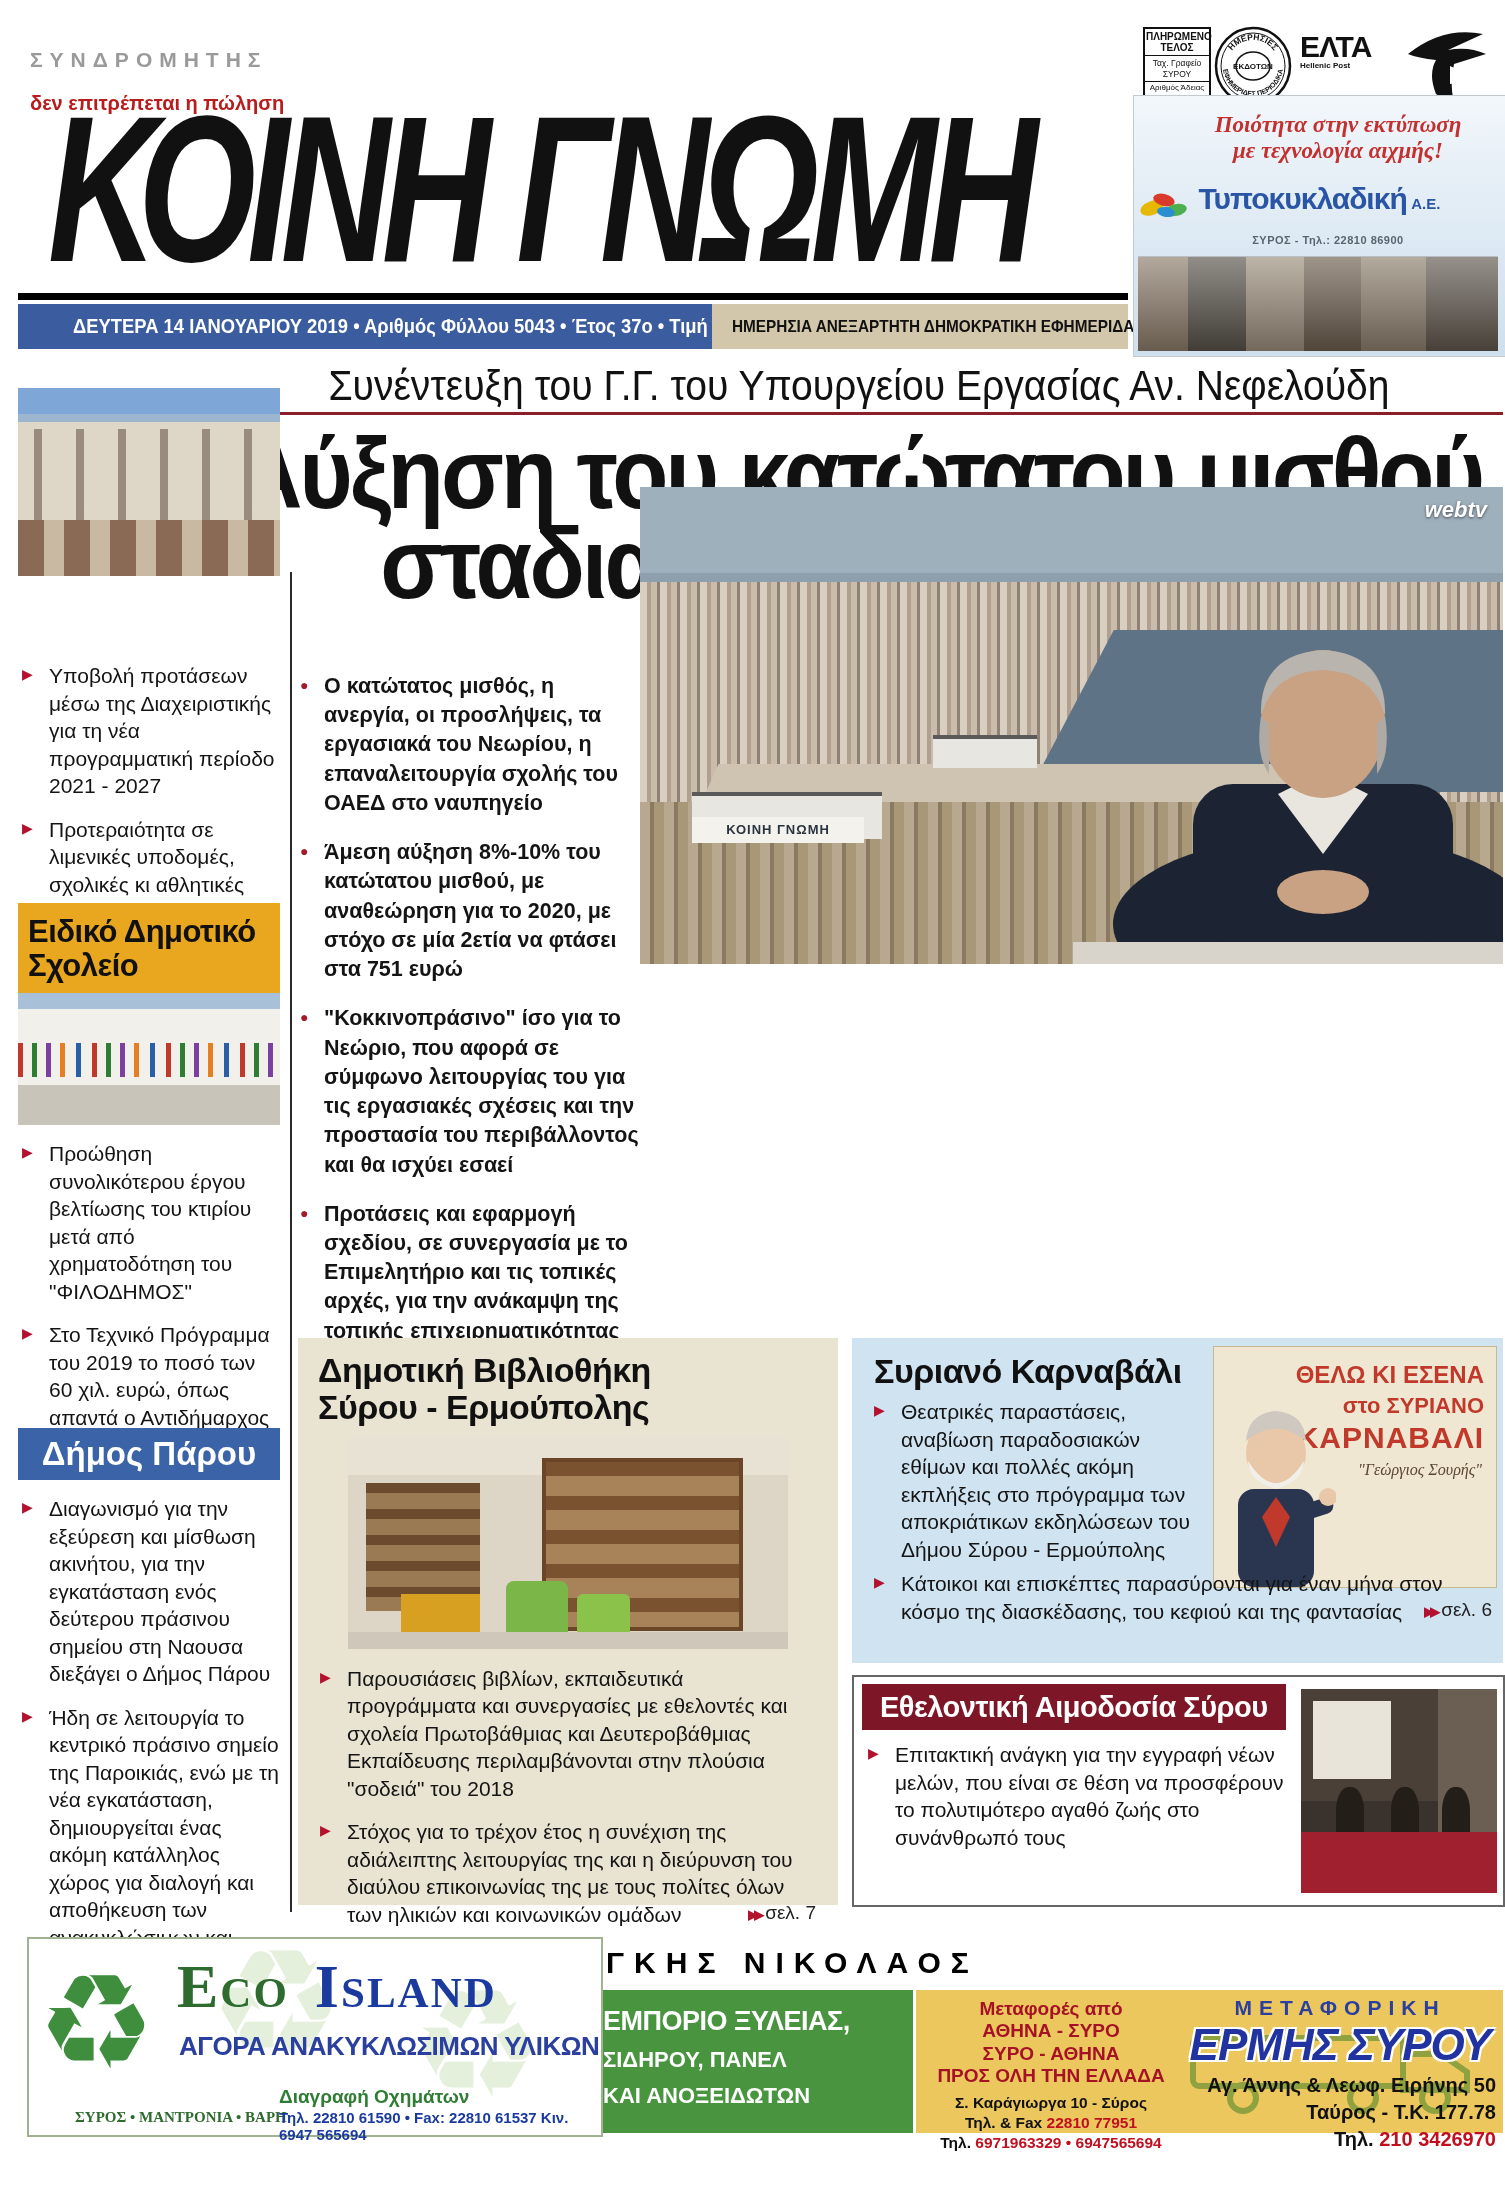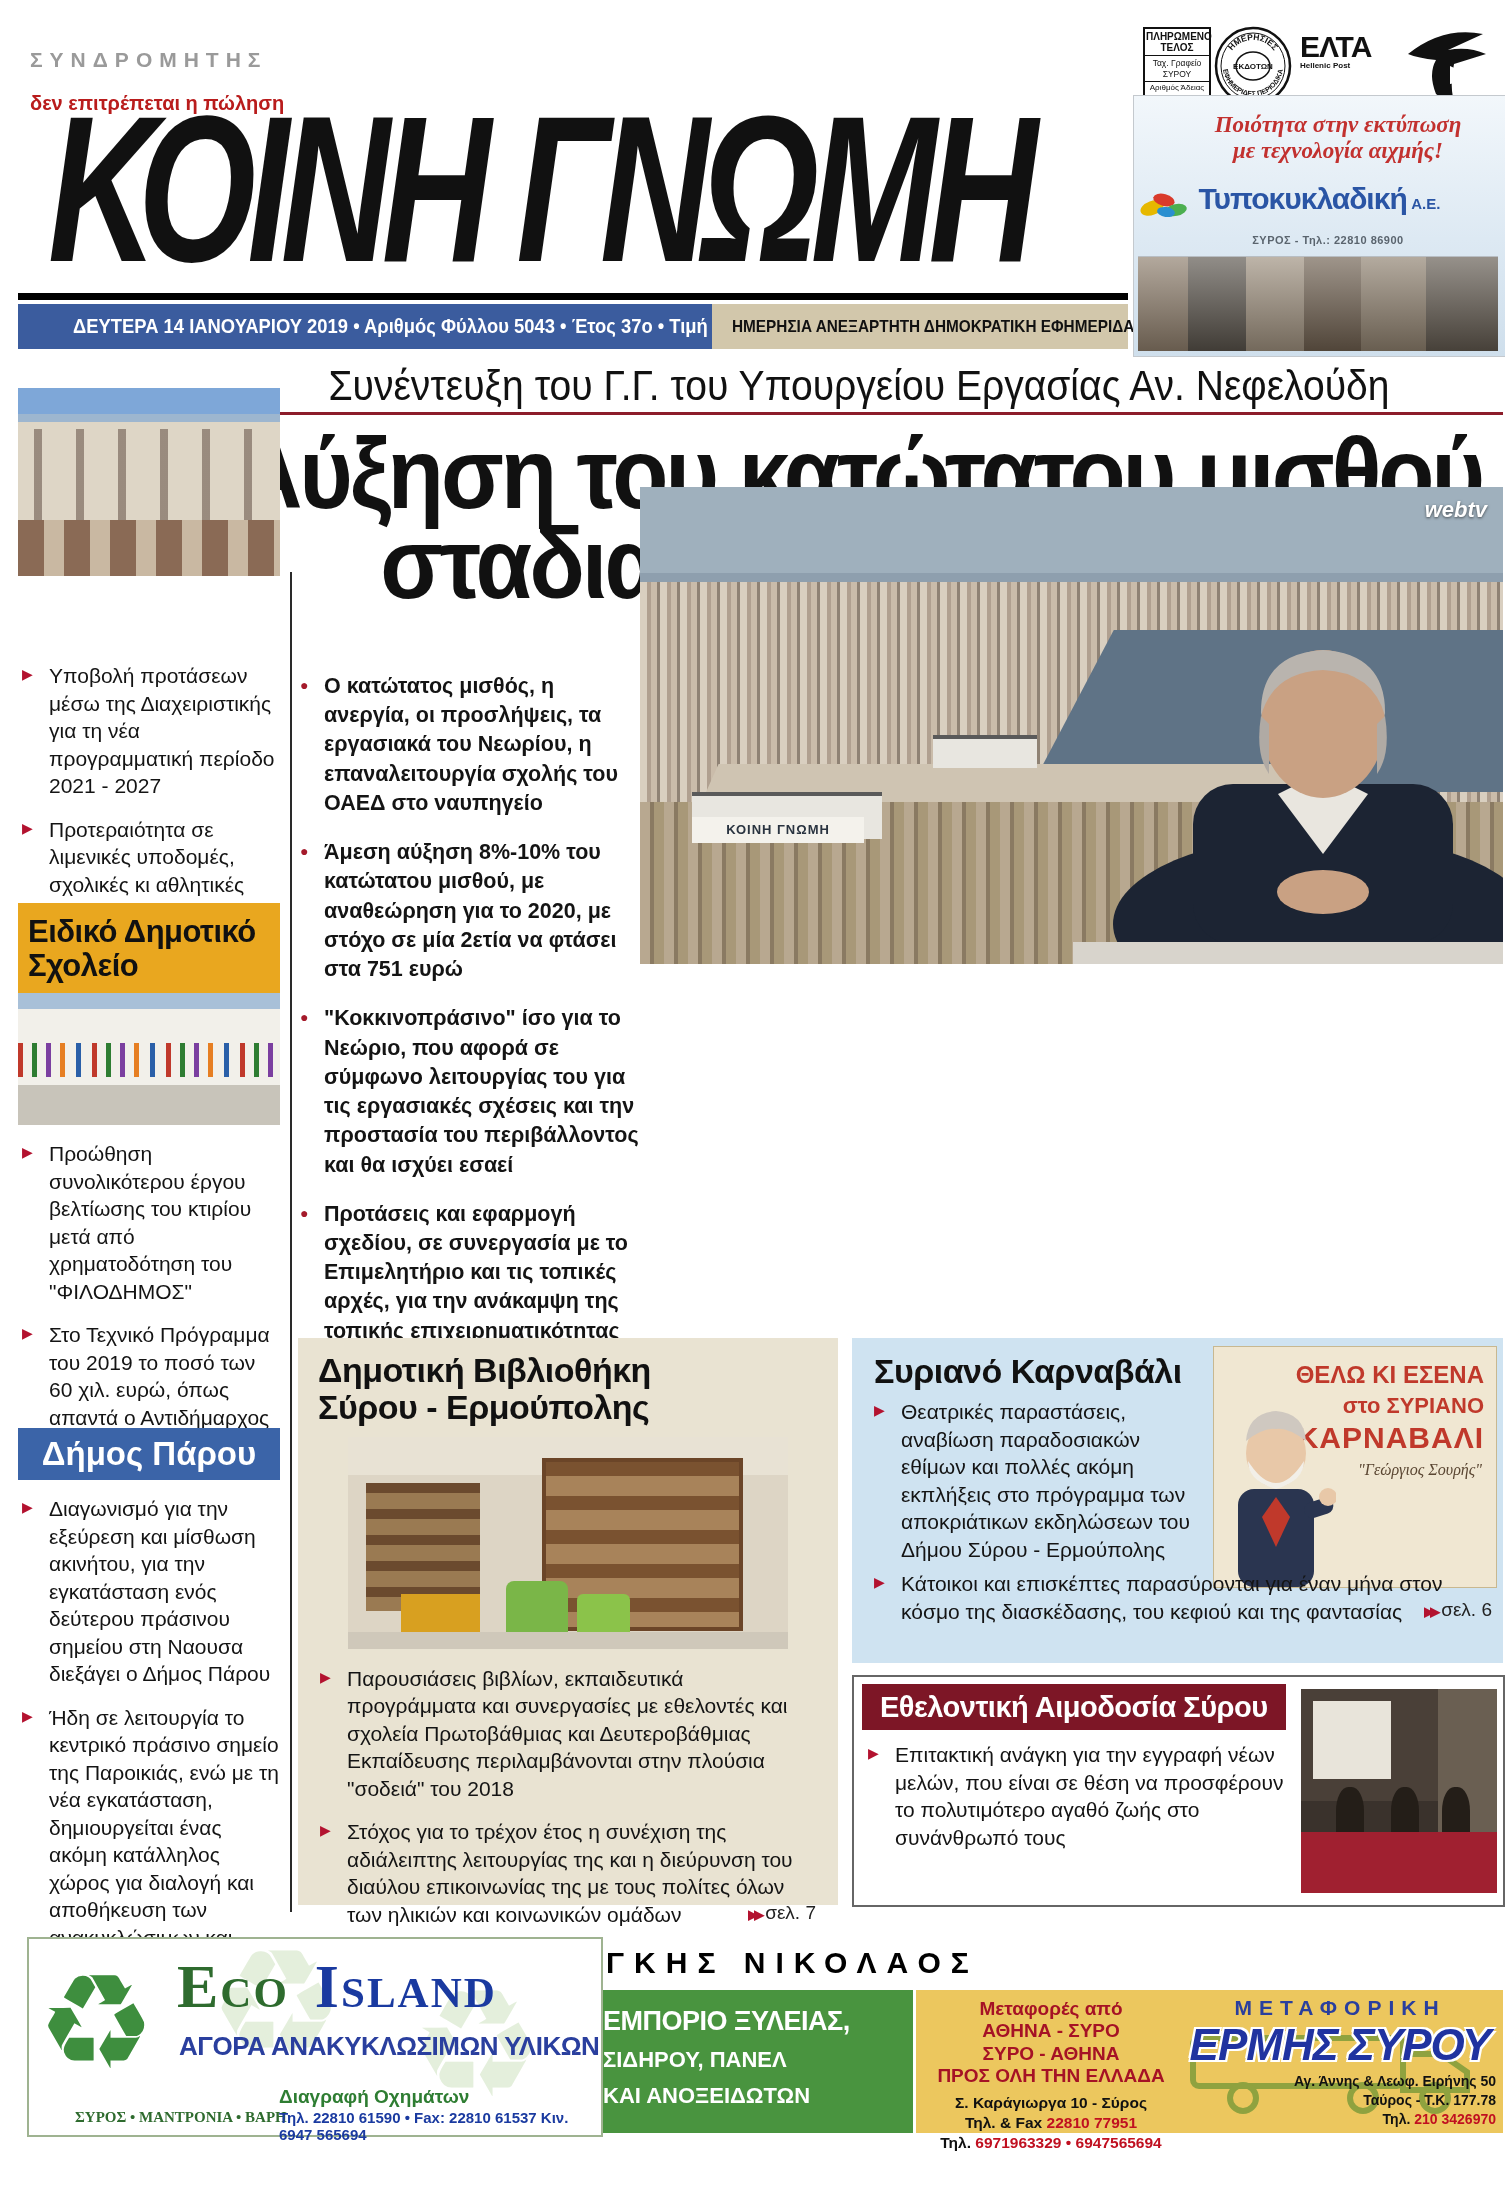--- a/index.html
+++ b/index.html
@@ -141,21 +141,21 @@
   .gb2{font-size:22px;font-weight:bold;margin-top:10px;}
   .gb3{font-size:22px;font-weight:bold;margin-top:10px;}
 
   .yellow-ad{background:#ecc75e;}
   .ya-red{color:#a51225;font-weight:bold;font-size:19px;text-align:center;line-height:1.18;}
   .ya-black{color:#111;font-weight:bold;font-size:15.5px;text-align:center;line-height:1.3;}
   .ya-black .rn{color:#c01020;}
   .hermes-m{color:#2a3f9e;font-weight:bold;font-size:21px;letter-spacing:7px;text-align:center;}
   .hermes-n{color:#2033a0;font-weight:bold;font-style:italic;font-size:44px;text-align:center;letter-spacing:-1px;
             text-shadow:2px 2px 0 #fff,-2px -2px 0 #fff,2px -2px 0 #fff,-2px 2px 0 #fff;}
-  .hermes-addr{color:#111;font-weight:bold;font-size:14px;text-align:right;line-height:1.35;}
+  .hermes-addr{color:#111;font-weight:bold;font-size:20px;text-align:right;line-height:1.35;}
   .hermes-addr .rn{color:#c01020;}
   .truck{position:absolute;opacity:.85;}
 </style>
 </head>
 <body>
 
 <div class="page">
 
   <div class="abs" style="left:30px;top:48px;">
     <div class="subscriber-1">ΣΥΝΔΡΟΜΗΤΗΣ</div>

